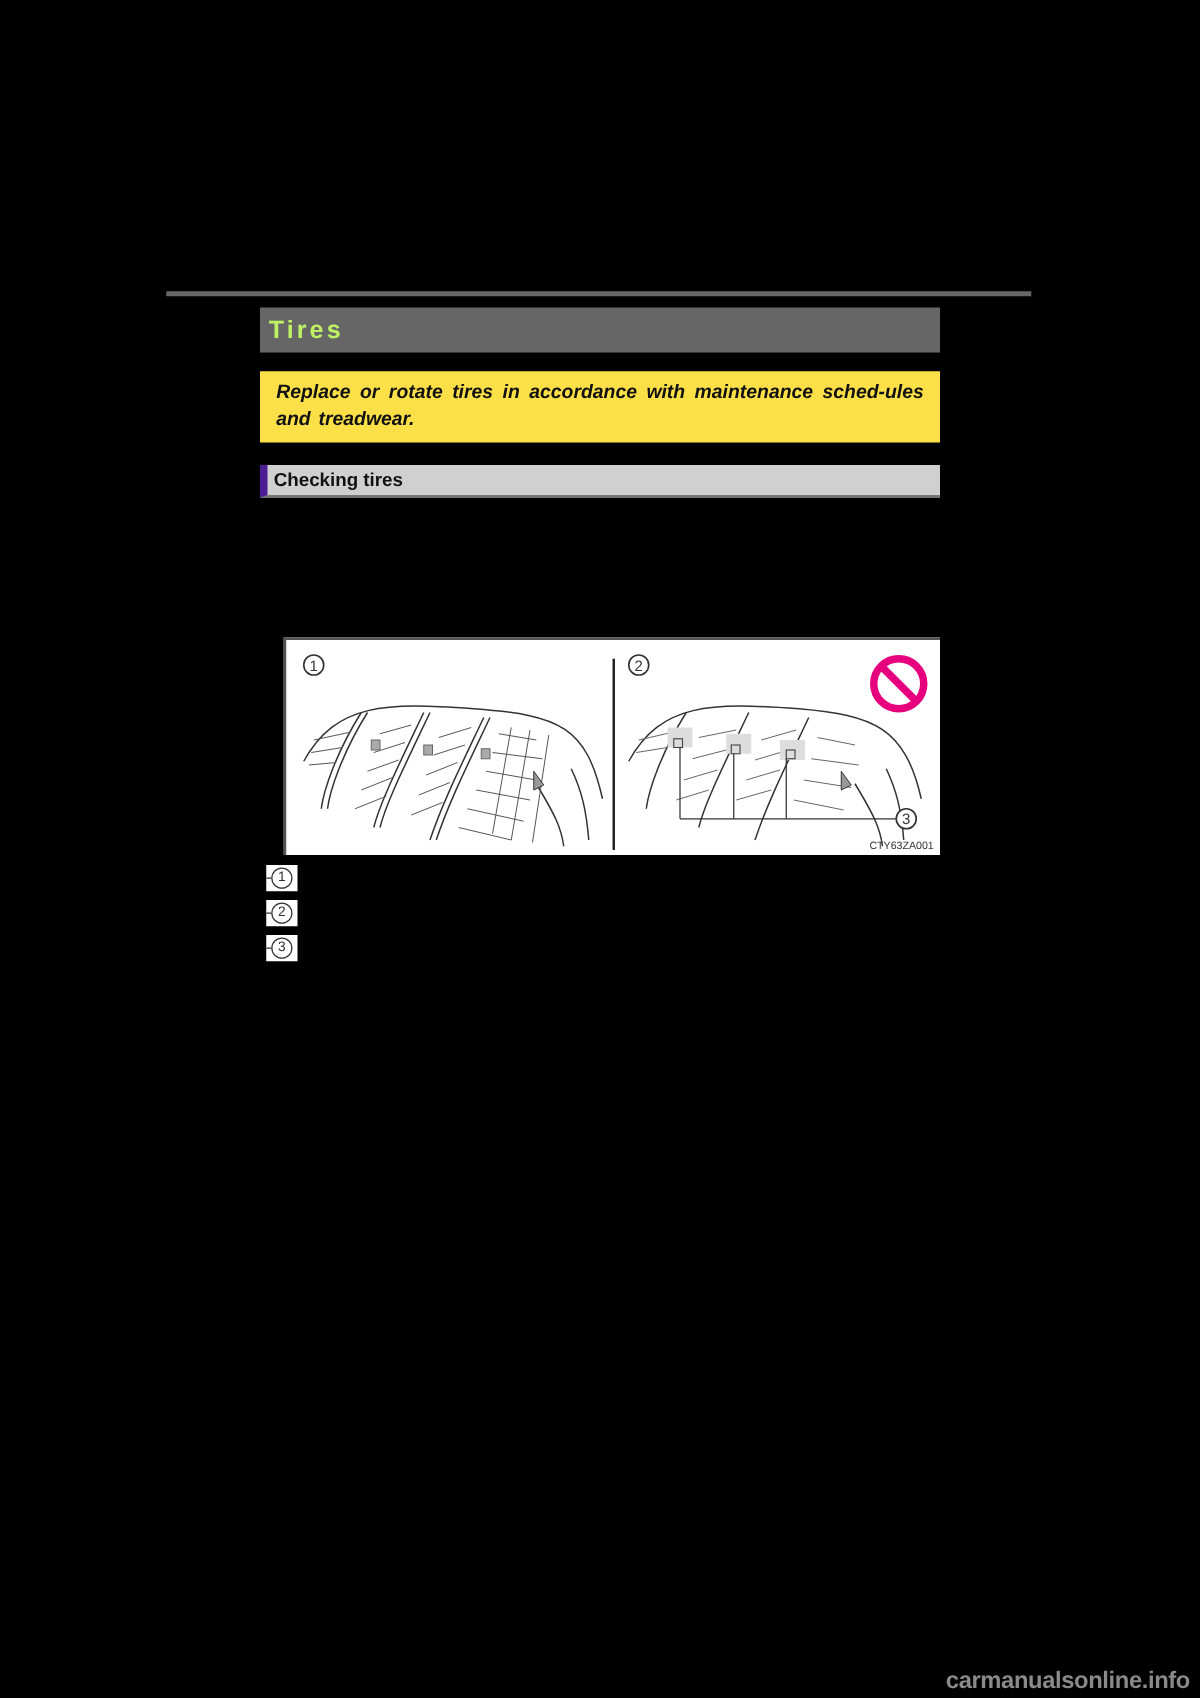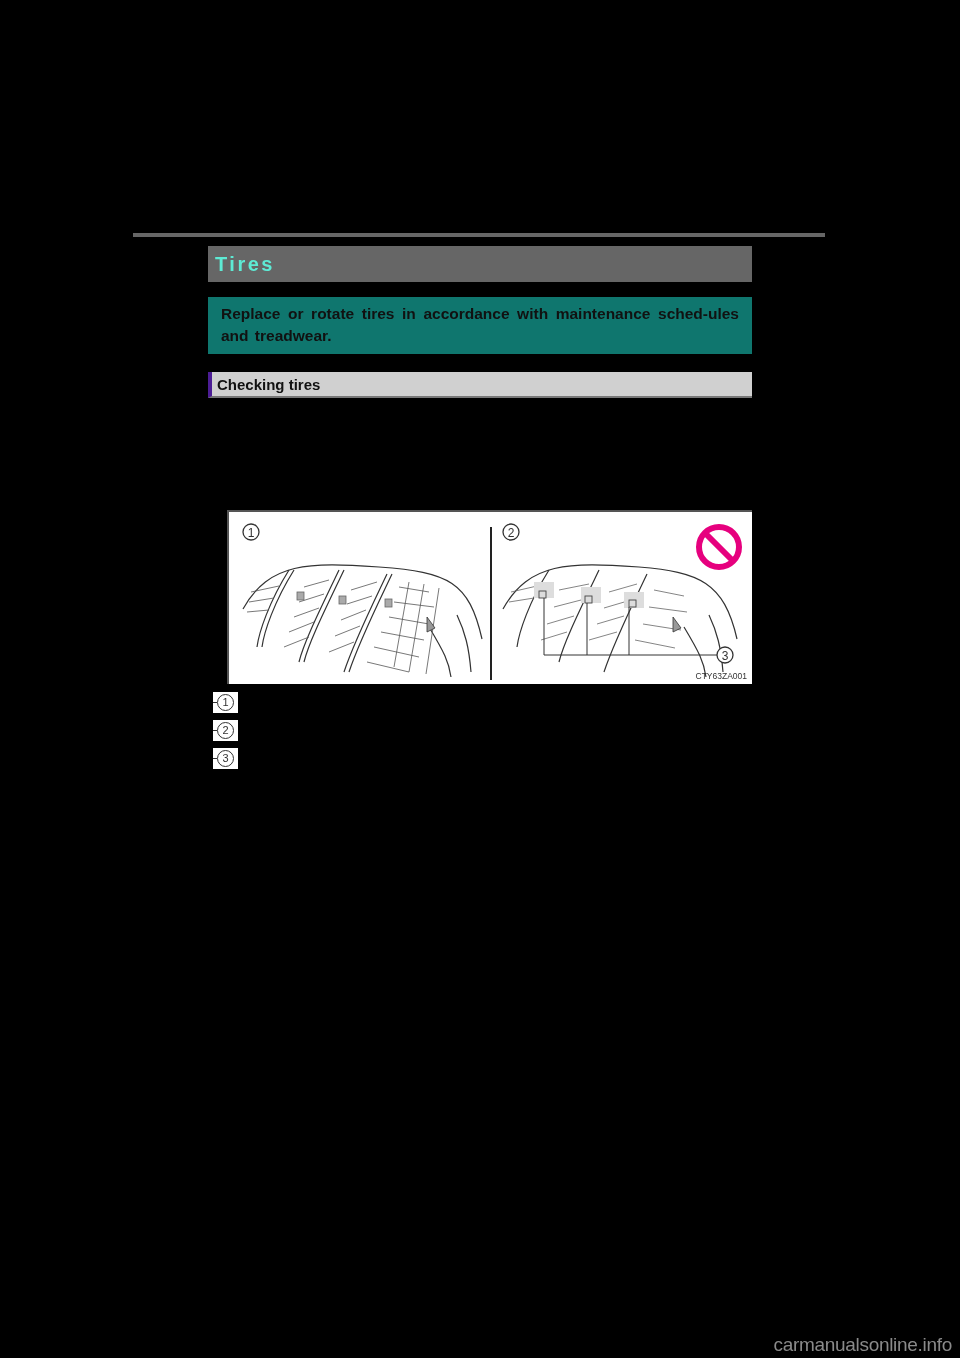--- a/index.html
+++ b/index.html
@@ -6,33 +6,33 @@
     body {
       width: 960px; height: 1358px; background: #000; position: relative; overflow: hidden;
       font-family: "Liberation Sans", sans-serif;
     }
     .rule { position: absolute; left: 133px; top: 233px; width: 692px; height: 4px; background: #666; }
     .title-bar {
       position: absolute; left: 208px; top: 246px; width: 544px; height: 36px; background: #666;
       box-sizing: border-box; padding-left: 7px;
     }
     .title-bar span {
-      color: #5eead4; font-weight: bold; font-size: 20px; letter-spacing: 2.5px; line-height: 36px;
+      color: #bef264; font-weight: bold; font-size: 20px; letter-spacing: 2.5px; line-height: 36px;
     }
     .intro-box {
-      position: absolute; left: 208px; top: 297px; width: 544px; height: 57px; background: #0f766e;
-      box-sizing: border-box; padding: 6px 13px 0 13px;
+      position: absolute; left: 208px; top: 297px; width: 544px; height: 57px; background: #fde047;
+      box-sizing: border-box; padding: 6px 13px 0 13px; font-style: italic;
     }
     .intro-box p {
       margin: 0; font-weight: bold; font-size: 15.5px; line-height: 22px; color: #111; text-align: justify;
       word-spacing: 2px;
     }
     .sub-bar {
       position: absolute; left: 208px; top: 372px; width: 544px; height: 26px; background: #d0d0d0;
-      border-left: 4px solid #4c1d95; border-bottom: 2px solid #777; box-sizing: border-box; padding-left: 5px;
+      border-left: 6px solid #4c1d95; border-bottom: 2px solid #777; box-sizing: border-box; padding-left: 5px;
     }
     .sub-bar span { font-weight: bold; font-size: 15px; line-height: 26px; color: #111; }
     .figure {
       position: absolute; left: 227px; top: 510px; width: 525px; height: 174px; background: #fff;
       border-left: 2px solid #555; border-top: 2px solid #555; box-sizing: border-box;
     }
     .figure svg { position: absolute; left: 0; top: 0; }
     .fig-code {
       position: absolute; right: 5px; bottom: 3px; font-size: 8.5px; color: #333; margin-top: 10px;
     }
@@ -41,21 +41,21 @@
       display: flex; align-items: center; justify-content: center;
     }
     .legend-marker .circ {
       width: 15px; height: 15px; border: 1.3px solid #333; border-radius: 50%;
       font-size: 11px; line-height: 15px; text-align: center; color: #333; box-sizing: content-box;
     }
     .legend-marker::before {
       content: ""; position: absolute; left: 0; top: 10px; width: 4px; height: 1px; background: #333;
     }
     .watermark {
-      position: absolute; right: 8px; bottom: 2px; color: #8a8a8a; font-size: 19px; font-weight: normal;
+      position: absolute; right: 8px; bottom: 2px; color: #8a8a8a; font-size: 19px; font-weight: bold;
       letter-spacing: -0.3px;
     }
   </style>
 </head>
 <body>
 
 <div class="rule"></div>
 
 <div class="title-bar">
   <span>Tires</span>

